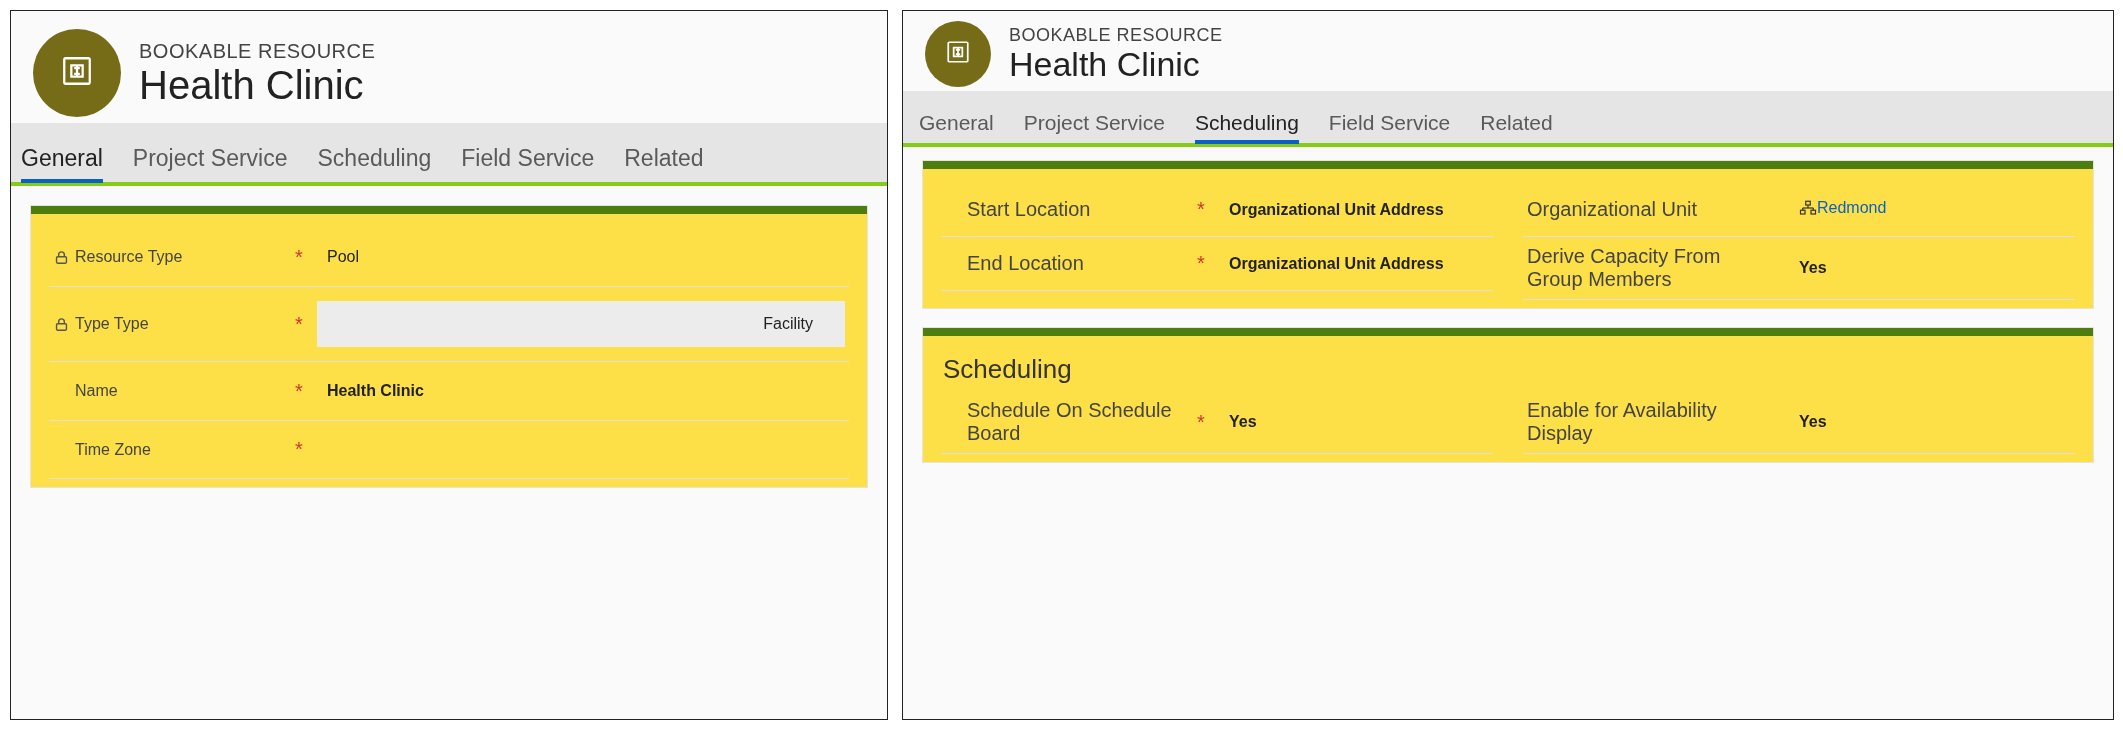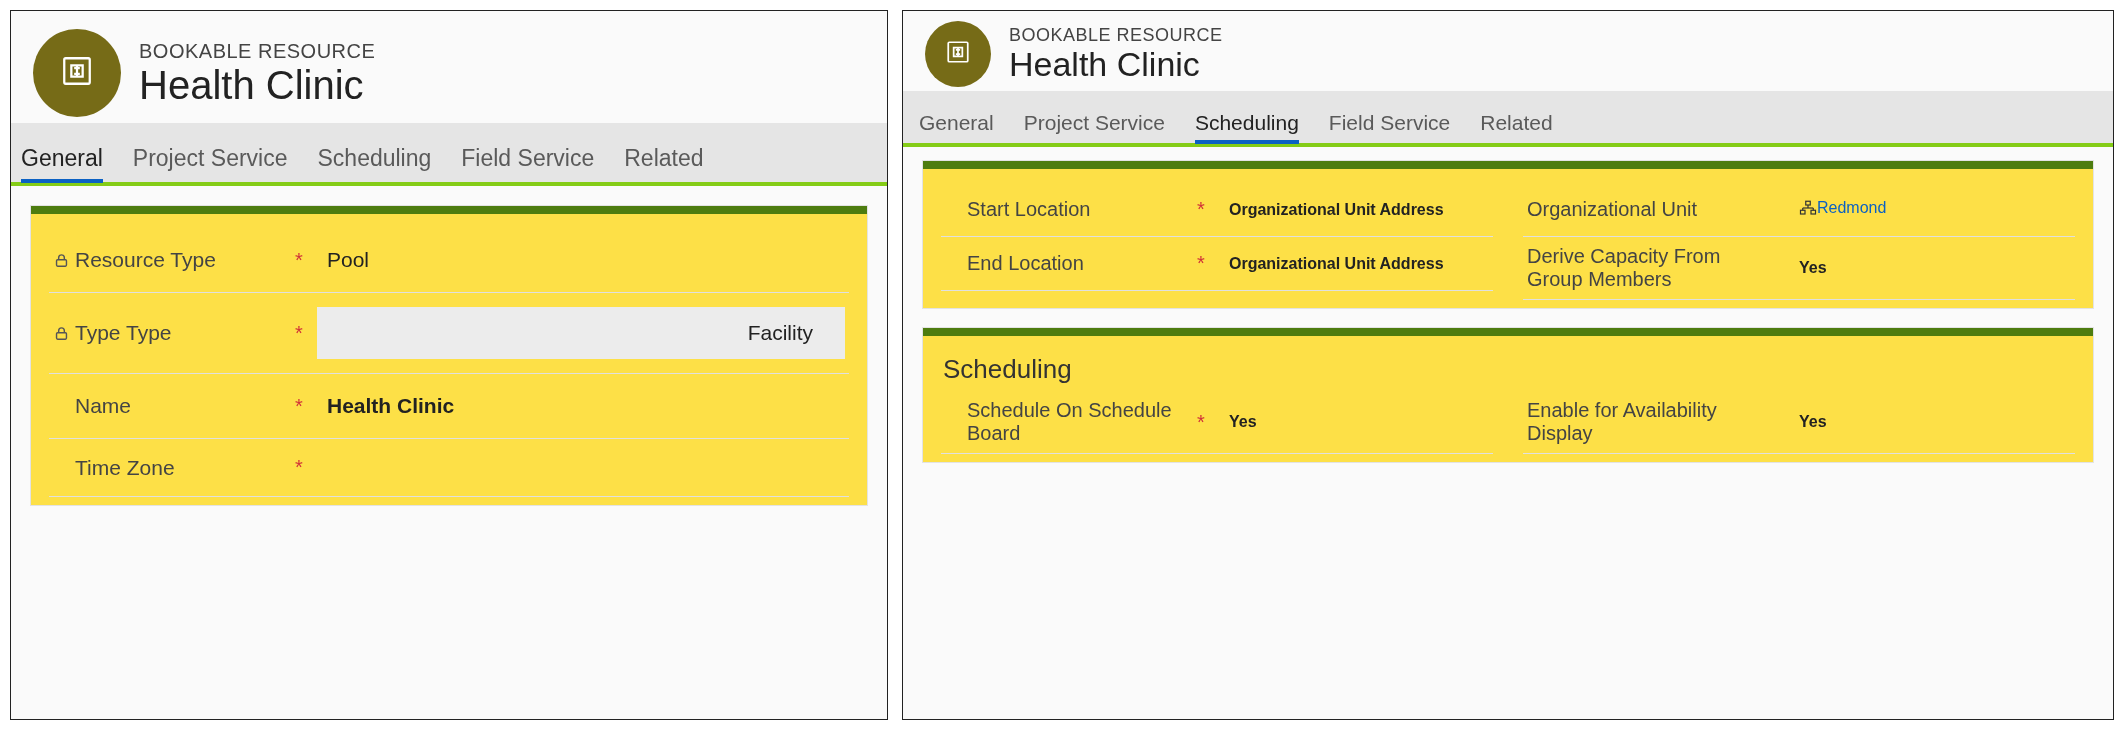--- a/index.html
+++ b/index.html
@@ -102,31 +102,31 @@
     padding: 14px 4px;
     min-height: 58px;
   }
   .field .lock {
     width: 22px; flex-shrink:0; color: #555;
     display:flex; align-items:center;
   }
   .field .lock svg { width: 17px; height: 17px; }
   .field .spacer { width: 22px; flex-shrink:0; }
   .field .label {
-    font-size: 21px; color: #444;
+    font-size: 16px; color: #444;
     width: 220px;
     flex-shrink: 0;
   }
   .panel-right .field .label { width: 230px; font-size: 20px; }
   .field .req {
     color: #d13438; font-size: 20px;
     width: 22px; flex-shrink:0;
   }
   .field .value {
-    font-size: 21px; color: #222; font-weight: 600;
+    font-size: 16px; color: #222; font-weight: 600;
     flex: 1;
     padding: 6px 10px;
   }
   .field .value.light { font-weight: 400; }
   .field .value.boxed {
     background: #ececec;
     padding: 14px 32px;
     font-weight: 400;
     text-align: right;
   }

